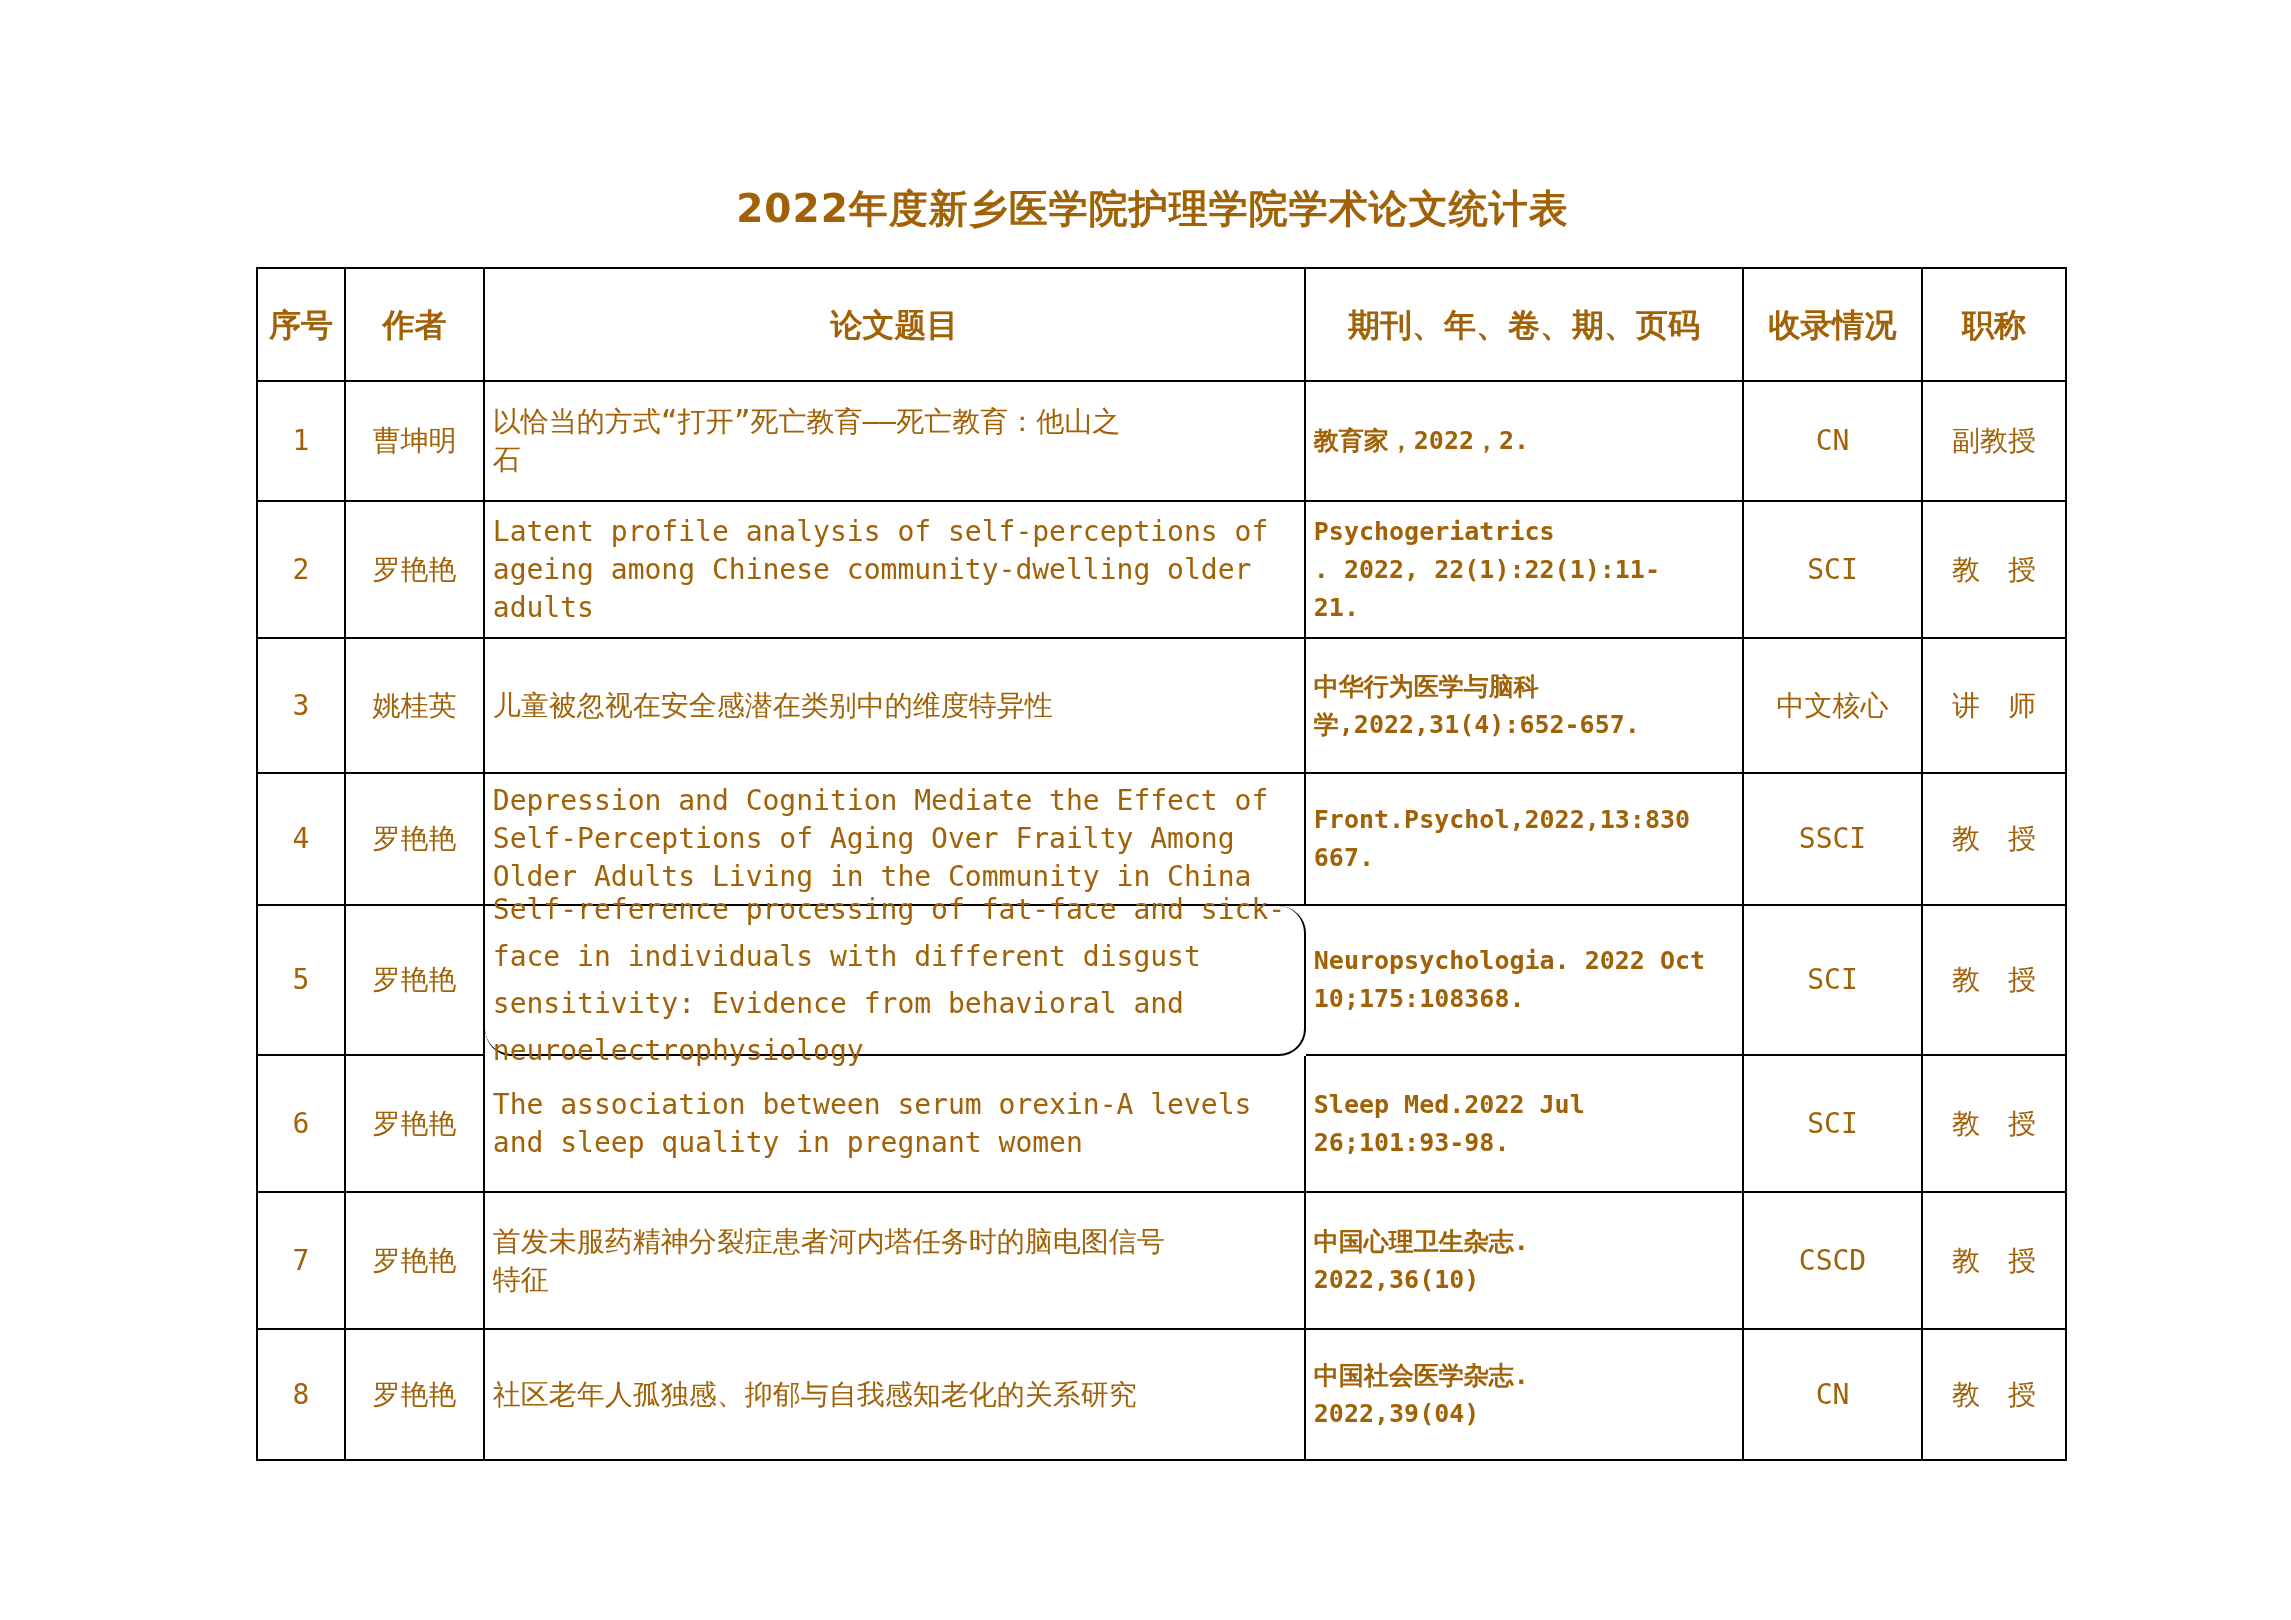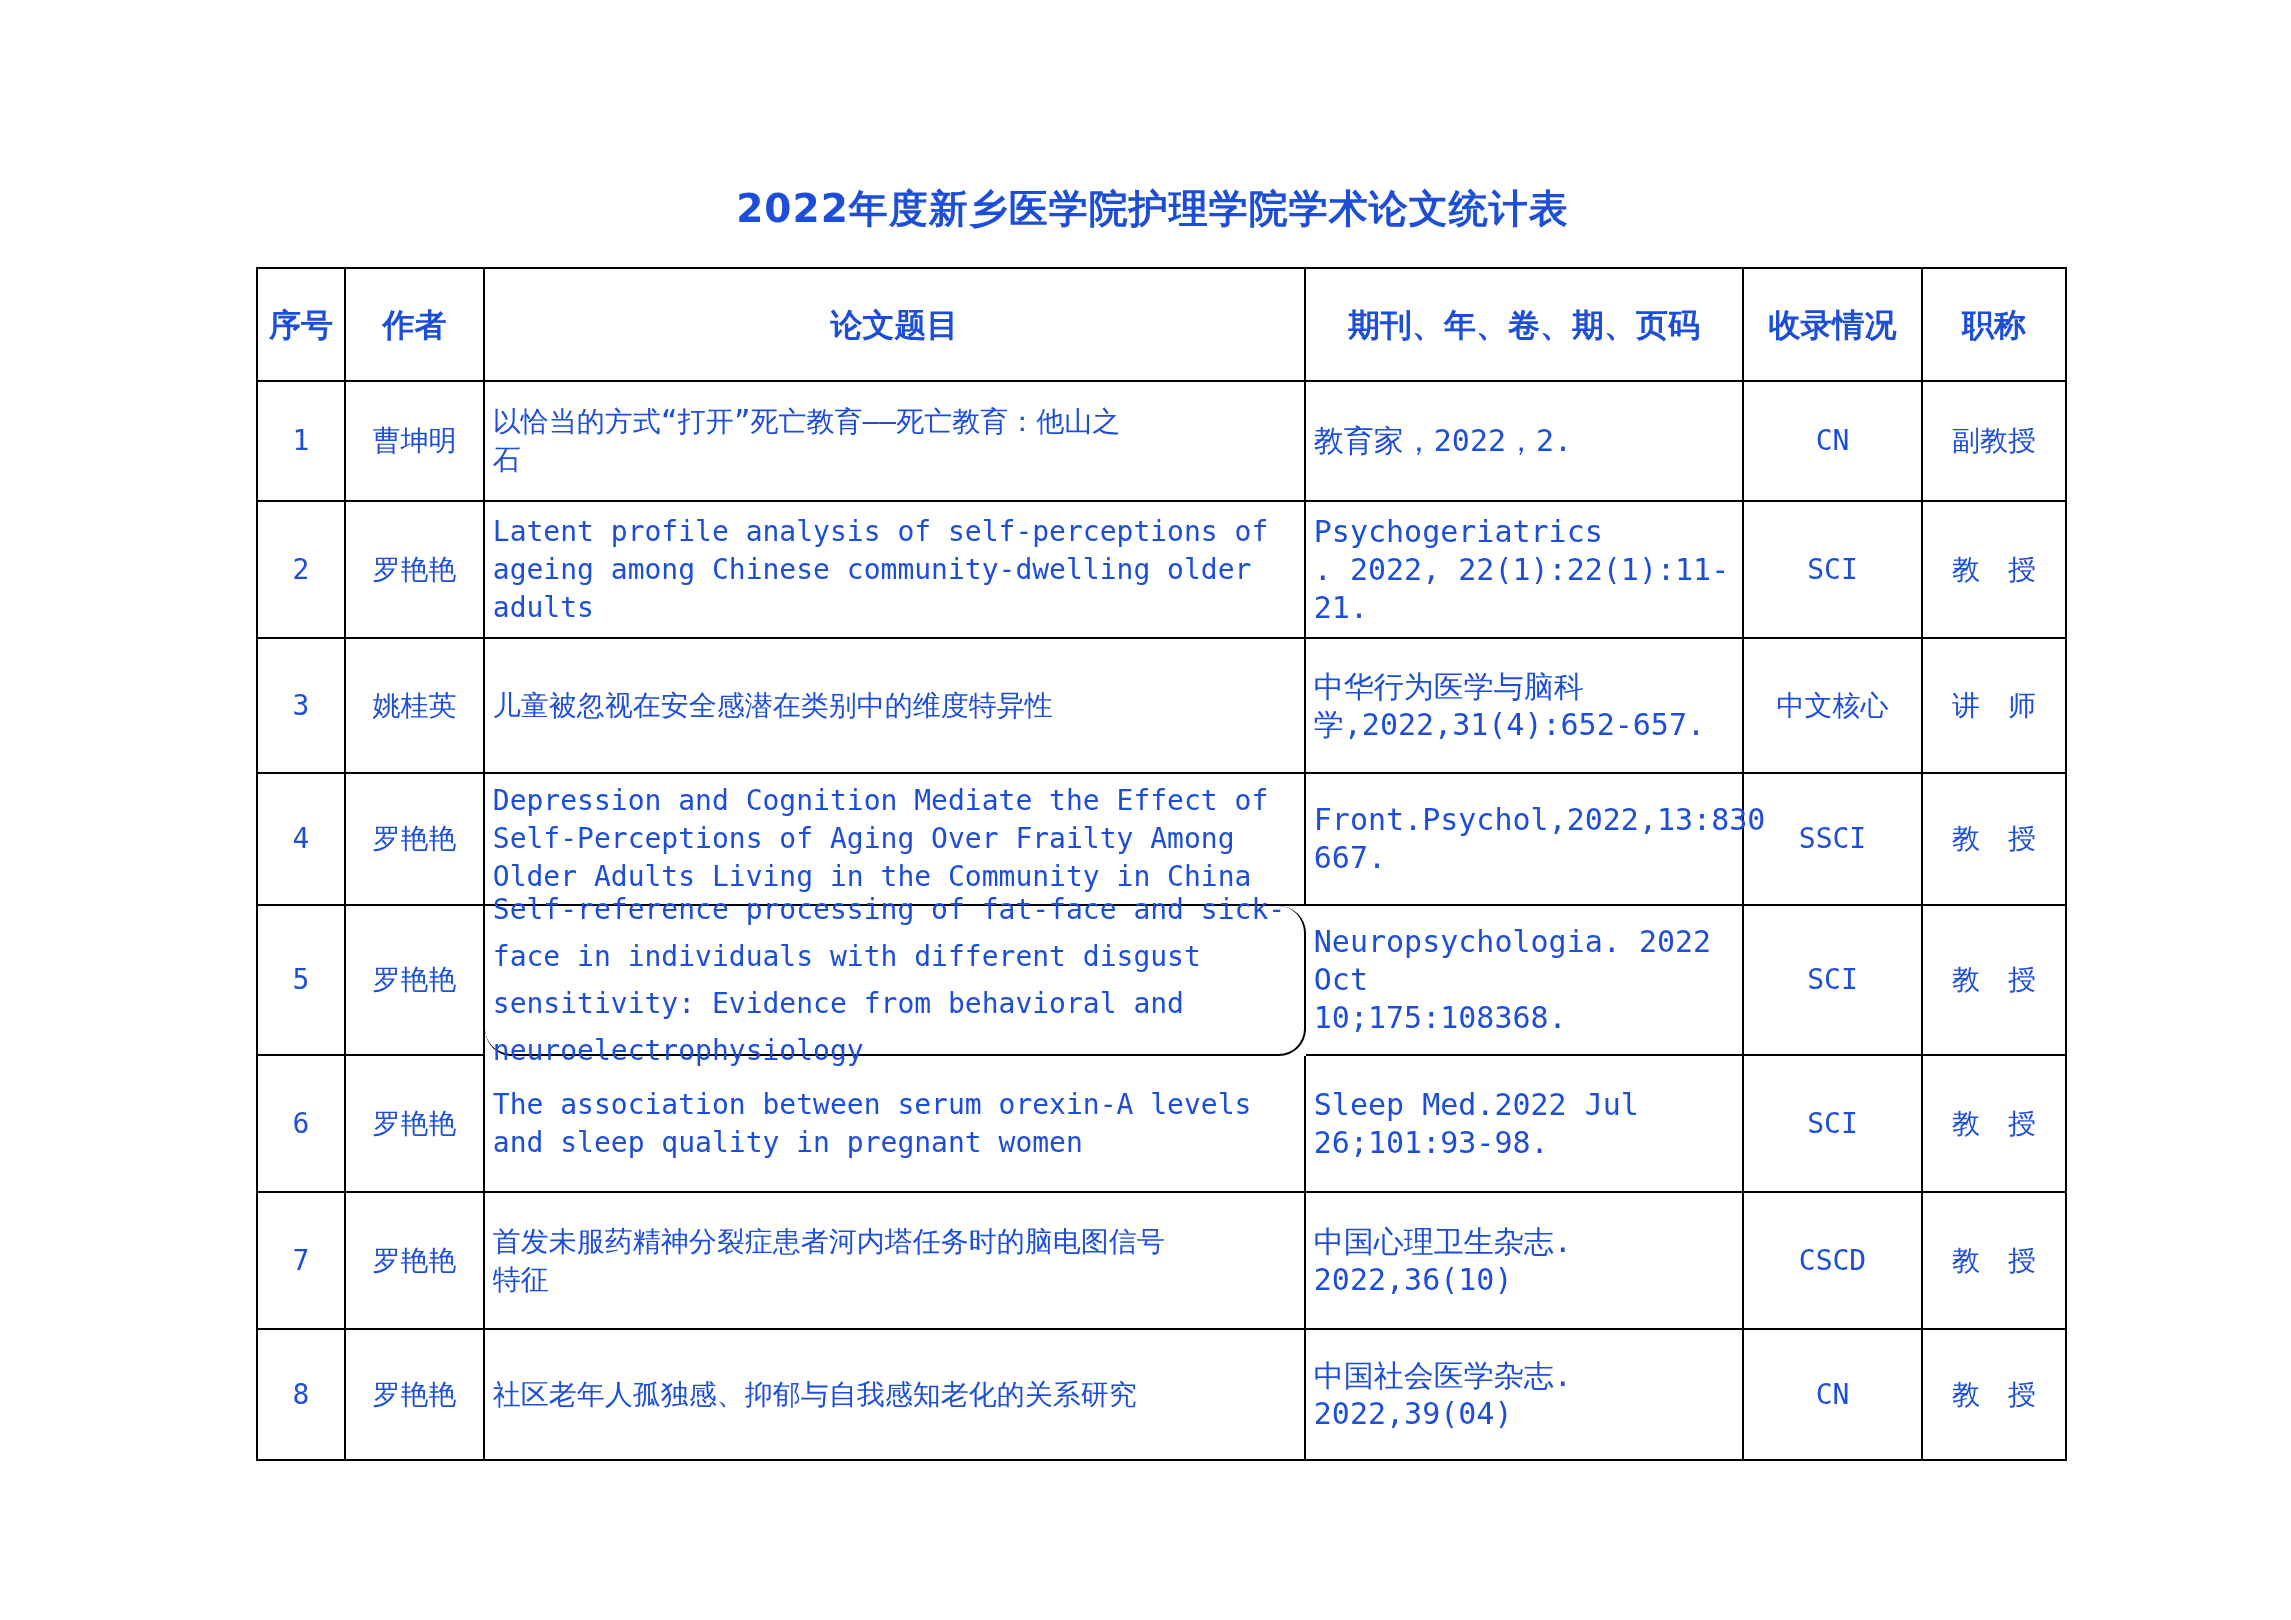--- a/index.html
+++ b/index.html
@@ -2,21 +2,21 @@
 <html><head>
 <meta charset="utf-8">
 <style>
   html, body { margin: 0; padding: 0; background: #ffffff; }
   .page {
     position: relative;
     width: 2292px;
     height: 1620px;
     background: #ffffff;
     font-family: "DejaVu Sans Mono", "DejaVu Sans", monospace;
-    color: #1d4ed8;
+    color: #a16207;
   }
   .doc-title {
     position: absolute;
     left: 247px;
     top: 182px;
     width: 1811px;
     text-align: center;
     font-family: "DejaVu Sans", "Liberation Sans", sans-serif;
     font-weight: bold;
     font-size: 39px;
@@ -53,21 +53,21 @@
     font-weight: bold;
     font-size: 32px;
     white-space: nowrap;
   }
   .c.tl {
     justify-content: flex-start;
     text-align: left;
     padding: 0 3.9px 0 7.8px;
     white-space: pre-wrap;
   }
-  .c.jr { font-size: 30px; line-height: 38px; }
+  .c.jr { font-size: 25px; line-height: 38px; font-weight: bold; }
   .c.bleed { line-height: 47px; border-radius: 27px; }
 </style>
 </head>
 <body>
 
 <div class="page">
 
   <div class="doc-title">2022年度新乡医学院护理学院学术论文统计表</div>
 
   <div class="tbl">

